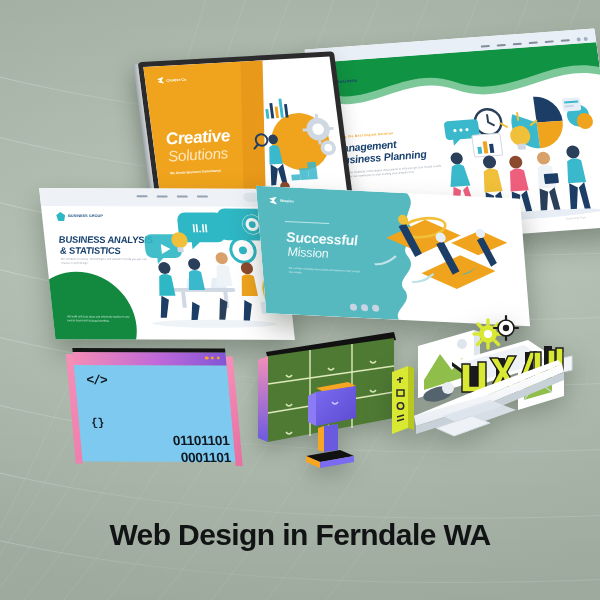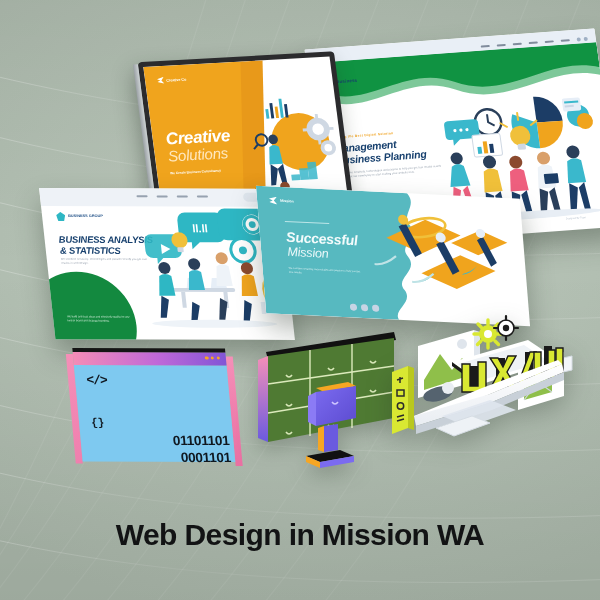--- a/index.html
+++ b/index.html
@@ -634,15 +634,15 @@
 
       <polygon points="36,106 104,78 180,50 184,54 112,84 44,112" fill="#ffffff"></polygon>
       <polygon points="36,106 112,84 184,54 186,62 114,92 38,116" fill="url(#lapG)"></polygon>
       <polygon points="38,116 114,92 186,62 186,70 114,100 38,124" fill="#c8d0d8"></polygon>
 
       <polygon points="64,106 112,90 138,100 90,117" fill="#dfe6ee" opacity=".9"></polygon>
       <polygon points="58,118 94,106 112,113 76,126" fill="#eef2f6" stroke="#d6dde4" stroke-width="1"></polygon>
     </svg>
   </div>
 
-  <div id="title">Web Design in Mission WA</div>
+  <div id="title">Web Design in Ferndale WA</div>
 
 </div>
 
 </body></html>

